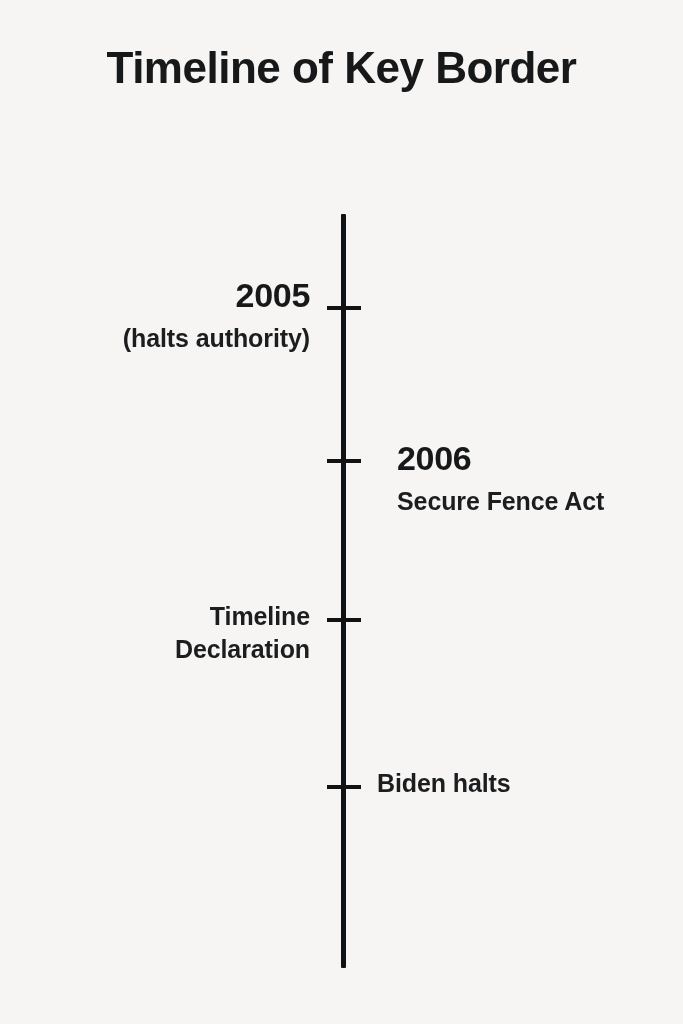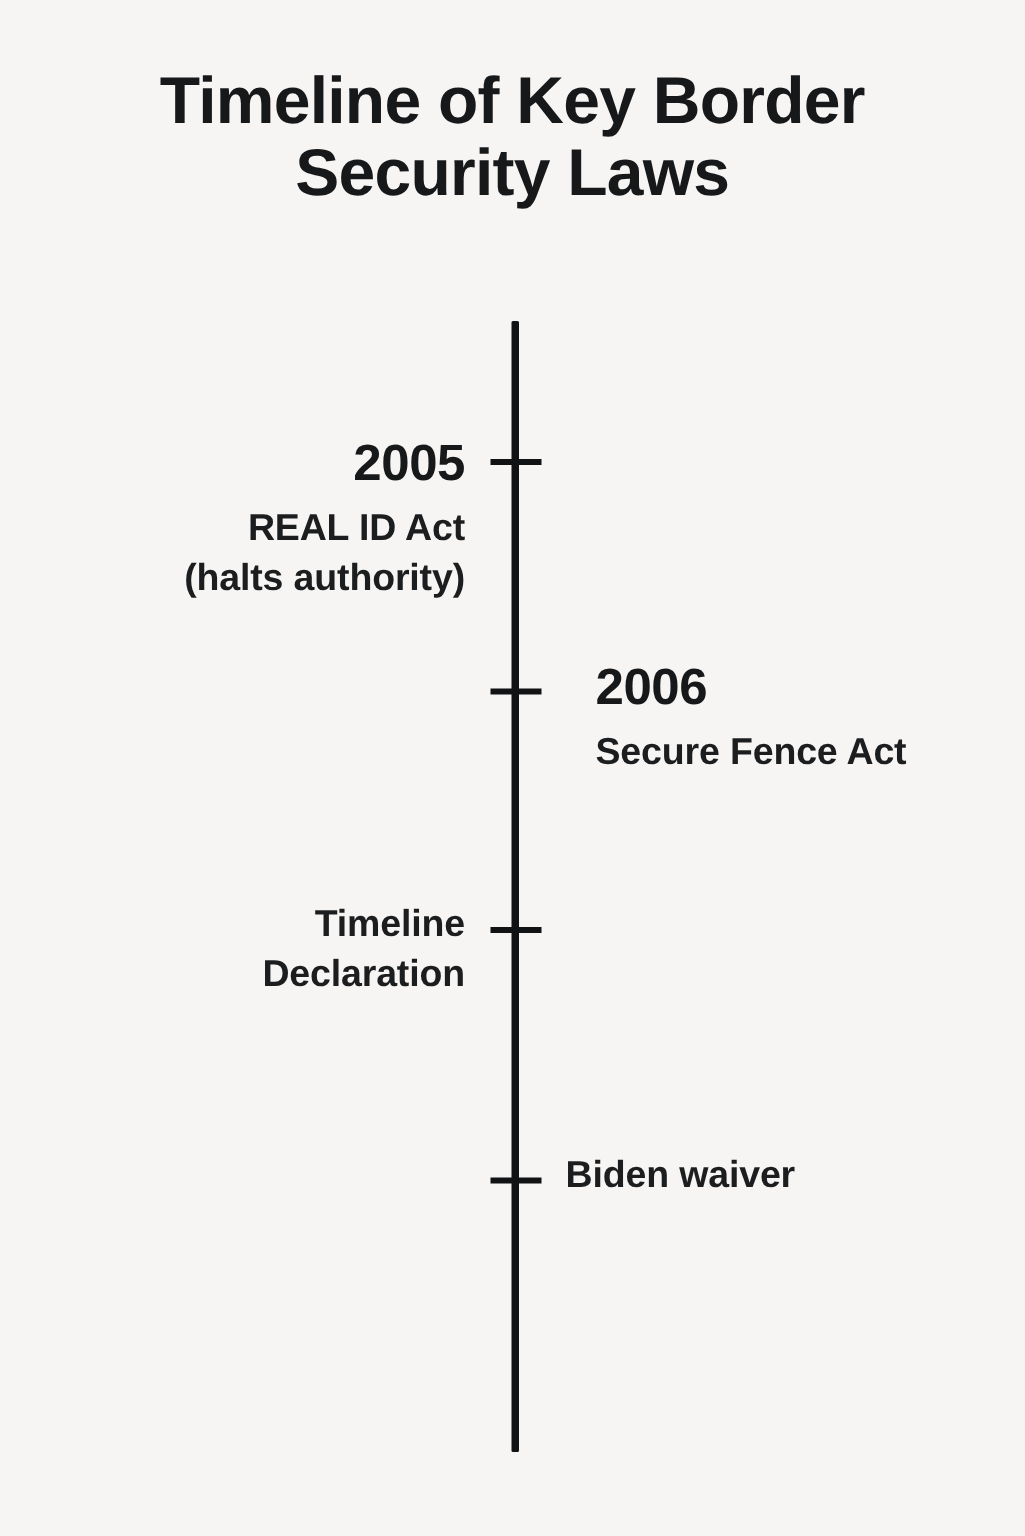--- a/index.html
+++ b/index.html
@@ -87,55 +87,53 @@
   }
   .event-desc {
     display: block;
     font-size: 25px;
     font-weight: 650;
     line-height: 33px;
     letter-spacing: -0.1px;
     color: #1c1d1f;
   }
 
-  .event-0 { top: 292px; }
+  .event-0 { top: 278px; }
   .event-1 { top: 441px; margin-left: 20px; }
   .event-2 { top: 600px; }
   .event-3 { top: 767px; }
 </style>
 </head>
 <body>
 
 <div id="infographic">
 
   <div class="title-block">
     <span class="title-line">Timeline of Key Border</span>
-    <span class="title-line">Security Laws</span>
   </div>
 
   <div class="axis-line"></div>
 
   <div class="tick tick-0"></div>
   <div class="tick tick-1"></div>
   <div class="tick tick-2"></div>
   <div class="tick tick-3"></div>
 
   <div class="event left event-0">
     <span class="event-year">2005</span>
-    <span class="event-desc">REAL ID Act</span>
     <span class="event-desc">(halts authority)</span>
   </div>
 
   <div class="event right event-1">
     <span class="event-year">2006</span>
     <span class="event-desc">Secure Fence Act</span>
   </div>
 
   <div class="event left event-2">
     <span class="event-desc">Timeline</span>
     <span class="event-desc">Declaration</span>
   </div>
 
   <div class="event right event-3">
-    <span class="event-desc">Biden waiver</span>
+    <span class="event-desc">Biden halts</span>
   </div>
 
 </div>
 
 </body></html>

